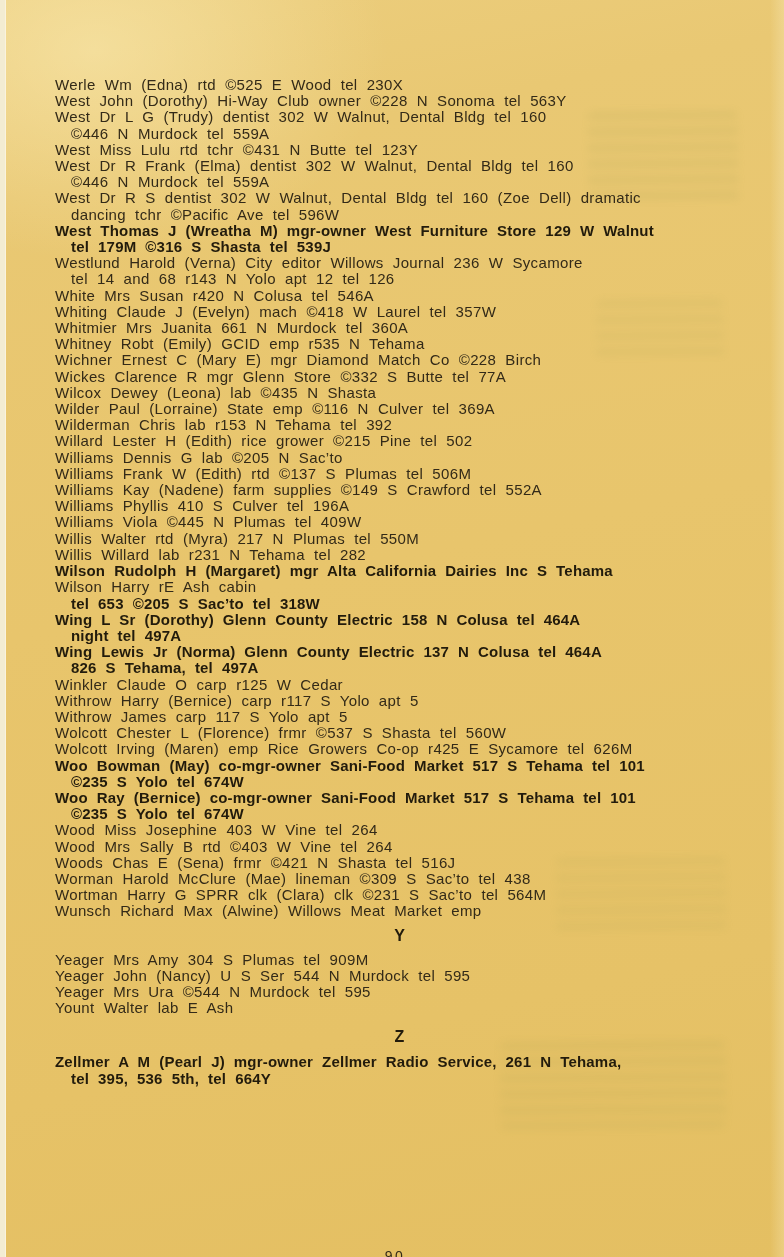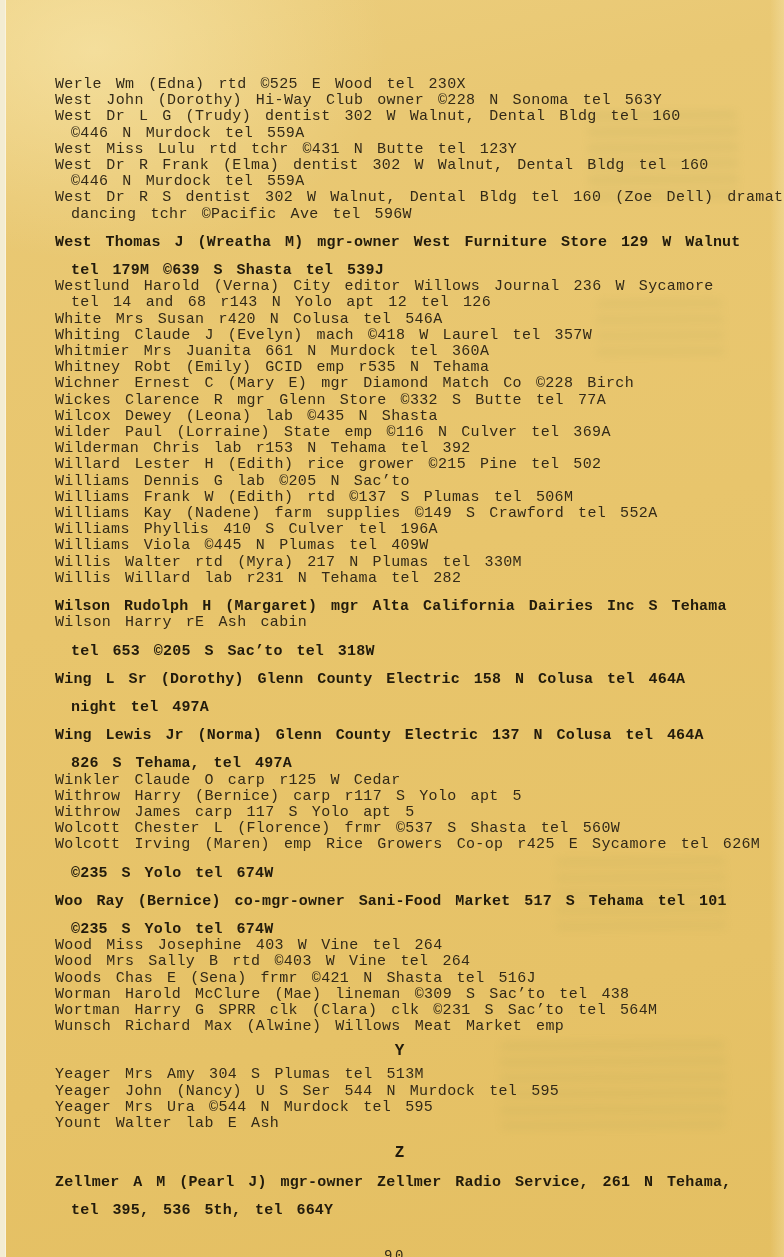--- a/index.html
+++ b/index.html
@@ -4,21 +4,21 @@
 <style>
   html,body{margin:0;padding:0;background:#555;}
   .page{
     position:relative;
     width:784px;height:1257px;
     margin:0;
     overflow:hidden;
     background:
       radial-gradient(ellipse 420px 300px at 12% 4%, rgba(255,244,196,.45), rgba(255,244,196,0) 70%),
       linear-gradient(168deg, #ecce7e 0%, #e9c873 14%, #e8c56c 45%, #e6c267 78%, #e4bf62 100%);
-    font-family:Liberation Mono, monospace;
+    font-family:Liberation Sans, sans-serif;
     color:var(--ink,#332a18);
   }
   .edge-left{
     position:absolute;left:0;top:0;width:5px;height:100%;
     background:var(--edge,#f3ecd2);
     border-right:1px solid rgba(255,250,230,.55);
   }
   .edge-right{
     position:absolute;right:0;top:0;width:14px;height:100%;
     background:linear-gradient(90deg, rgba(255,246,210,0), rgba(255,246,210,.28));
@@ -47,21 +47,20 @@
     white-space:nowrap;
     word-spacing:4.6px;
     letter-spacing:.35px;
     color:var(--ink,#332a18);
   }
   .line.indent{padding-left:16px;}
   .line.bold{
     font-weight:bold;
     letter-spacing:.2px;
     color:var(--ink-bold,#221b0c);
-    margin-top:12px;
   }
   .section-header{
     height:20px;
     margin-top:6px;
     margin-bottom:6px;
     text-align:center;
     font-weight:bold;
     font-size:16px;
     line-height:20px;
     letter-spacing:1px;
@@ -94,65 +93,66 @@
         <div class="line">Werle Wm (Edna) rtd ©525 E Wood tel 230X</div>
         <div class="line">West John (Dorothy) Hi-Way Club owner ©228 N Sonoma tel 563Y</div>
         <div class="line">West Dr L G (Trudy) dentist 302 W Walnut, Dental Bldg tel 160</div>
         <div class="line indent">©446 N Murdock tel 559A</div>
         <div class="line">West Miss Lulu rtd tchr ©431 N Butte tel 123Y</div>
         <div class="line">West Dr R Frank (Elma) dentist 302 W Walnut, Dental Bldg tel 160</div>
         <div class="line indent">©446 N Murdock tel 559A</div>
         <div class="line">West Dr R S dentist 302 W Walnut, Dental Bldg tel 160 (Zoe Dell) dramatic</div>
         <div class="line indent">dancing tchr ©Pacific Ave tel 596W</div>
         <div class="line bold">West Thomas J (Wreatha M) mgr-owner West Furniture Store 129 W Walnut</div>
-        <div class="line bold indent">tel 179M ©639 S Shasta tel 539J</div>
+        <div class="line bold indent">tel 179M ©316 S Shasta tel 539J</div>
         <div class="line">Westlund Harold (Verna) City editor Willows Journal 236 W Sycamore</div>
         <div class="line indent">tel 14 and 68 r143 N Yolo apt 12 tel 126</div>
         <div class="line">White Mrs Susan r420 N Colusa tel 546A</div>
         <div class="line">Whiting Claude J (Evelyn) mach ©418 W Laurel tel 357W</div>
         <div class="line">Whitmier Mrs Juanita 661 N Murdock tel 360A</div>
         <div class="line">Whitney Robt (Emily) GCID emp r535 N Tehama</div>
         <div class="line">Wichner Ernest C (Mary E) mgr Diamond Match Co ©228 Birch</div>
         <div class="line">Wickes Clarence R mgr Glenn Store ©332 S Butte tel 77A</div>
         <div class="line">Wilcox Dewey (Leona) lab ©435 N Shasta</div>
         <div class="line">Wilder Paul (Lorraine) State emp ©116 N Culver tel 369A</div>
         <div class="line">Wilderman Chris lab r153 N Tehama tel 392</div>
         <div class="line">Willard Lester H (Edith) rice grower ©215 Pine tel 502</div>
         <div class="line">Williams Dennis G lab ©205 N Sac’to</div>
         <div class="line">Williams Frank W (Edith) rtd ©137 S Plumas tel 506M</div>
         <div class="line">Williams Kay (Nadene) farm supplies ©149 S Crawford tel 552A</div>
         <div class="line">Williams Phyllis 410 S Culver tel 196A</div>
         <div class="line">Williams Viola ©445 N Plumas tel 409W</div>
-        <div class="line">Willis Walter rtd (Myra) 217 N Plumas tel 330M</div>
+        <div class="line">Willis Walter rtd (Myra) 217 N Plumas tel 550M</div>
         <div class="line">Willis Willard lab r231 N Tehama tel 282</div>
         <div class="line bold">Wilson Rudolph H (Margaret) mgr Alta California Dairies Inc S Tehama</div>
         <div class="line">Wilson Harry rE Ash cabin</div>
         <div class="line bold indent">tel 653 ©205 S Sac’to tel 318W</div>
         <div class="line bold">Wing L Sr (Dorothy) Glenn County Electric 158 N Colusa tel 464A</div>
         <div class="line bold indent">night tel 497A</div>
         <div class="line bold">Wing Lewis Jr (Norma) Glenn County Electric 137 N Colusa tel 464A</div>
         <div class="line bold indent">826 S Tehama, tel 497A</div>
         <div class="line">Winkler Claude O carp r125 W Cedar</div>
         <div class="line">Withrow Harry (Bernice) carp r117 S Yolo apt 5</div>
         <div class="line">Withrow James carp 117 S Yolo apt 5</div>
         <div class="line">Wolcott Chester L (Florence) frmr ©537 S Shasta tel 560W</div>
         <div class="line">Wolcott Irving (Maren) emp Rice Growers Co-op r425 E Sycamore tel 626M</div>
+        <div class="line bold">Woo Bowman (May) co-mgr-owner Sani-Food Market 517 S Tehama tel 101</div>
         <div class="line bold indent">©235 S Yolo tel 674W</div>
         <div class="line bold">Woo Ray (Bernice) co-mgr-owner Sani-Food Market 517 S Tehama tel 101</div>
         <div class="line bold indent">©235 S Yolo tel 674W</div>
         <div class="line">Wood Miss Josephine 403 W Vine tel 264</div>
         <div class="line">Wood Mrs Sally B rtd ©403 W Vine tel 264</div>
         <div class="line">Woods Chas E (Sena) frmr ©421 N Shasta tel 516J</div>
         <div class="line">Worman Harold McClure (Mae) lineman ©309 S Sac’to tel 438</div>
         <div class="line">Wortman Harry G SPRR clk (Clara) clk ©231 S Sac’to tel 564M</div>
         <div class="line">Wunsch Richard Max (Alwine) Willows Meat Market emp</div>
       </div>
       <div class="section-y">
         <div class="section-header">Y</div>
-        <div class="line">Yeager Mrs Amy 304 S Plumas tel 513M</div>
+        <div class="line">Yeager Mrs Amy 304 S Plumas tel 909M</div>
         <div class="line">Yeager John (Nancy) U S Ser 544 N Murdock tel 595</div>
         <div class="line">Yeager Mrs Ura ©544 N Murdock tel 595</div>
         <div class="line">Yount Walter lab E Ash</div>
       </div>
       <div class="section-z">
         <div class="section-header">Z</div>
         <div class="line bold">Zellmer A M (Pearl J) mgr-owner Zellmer Radio Service, 261 N Tehama,</div>
         <div class="line bold indent">tel 395, 536 5th, tel 664Y</div>
       </div>
     </div>

